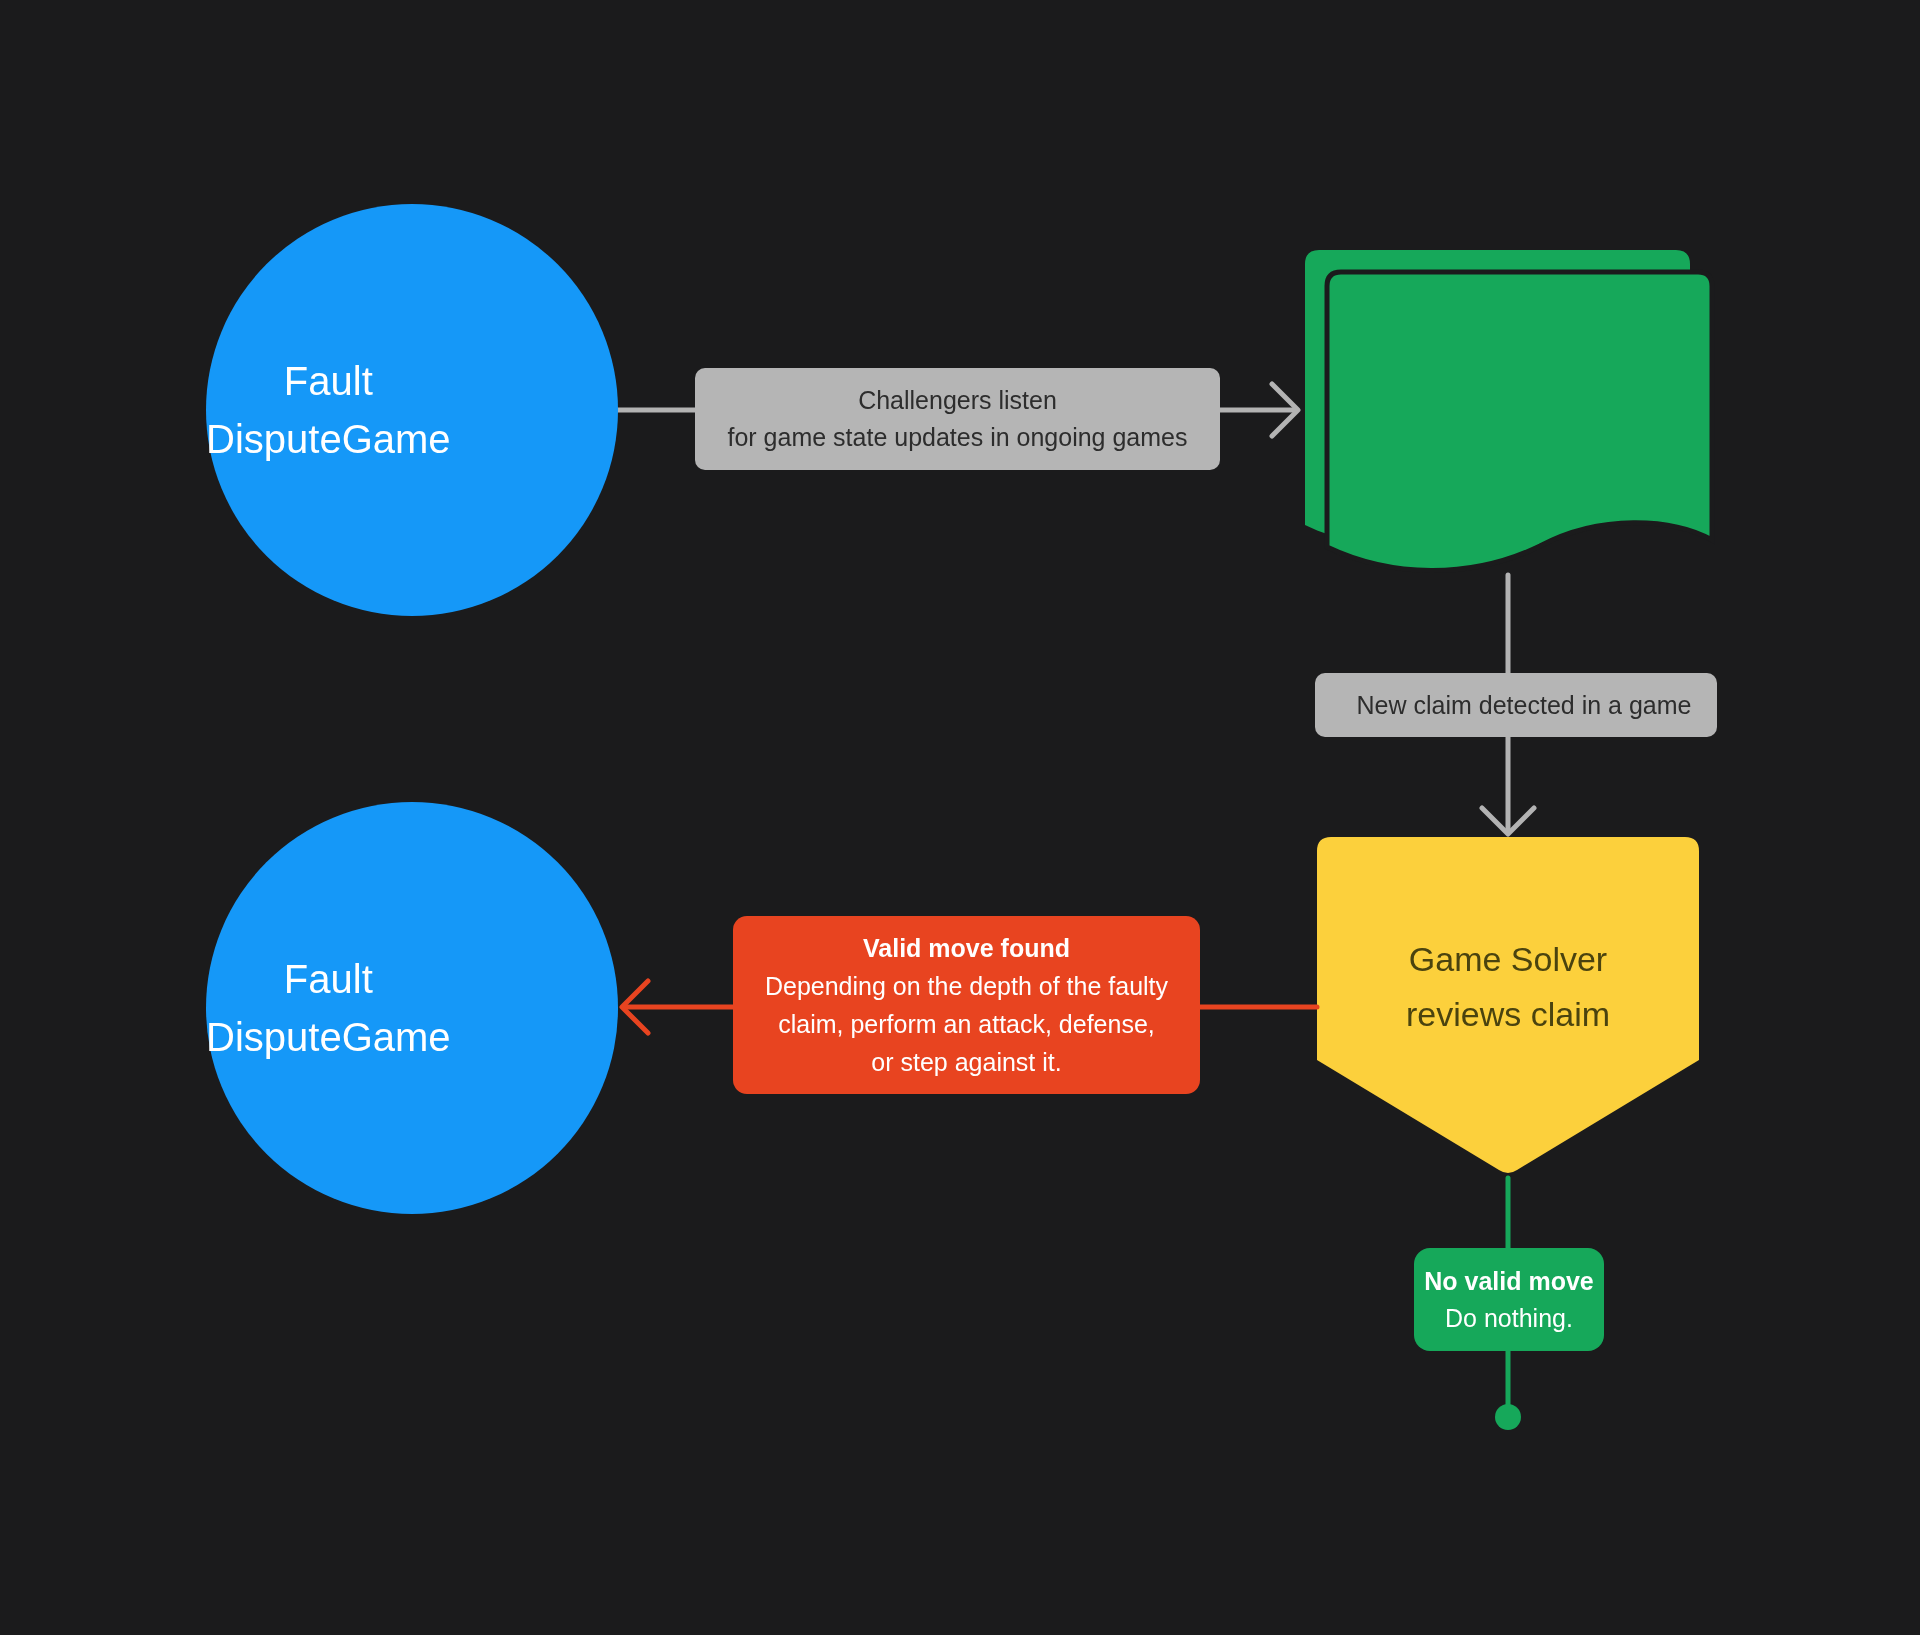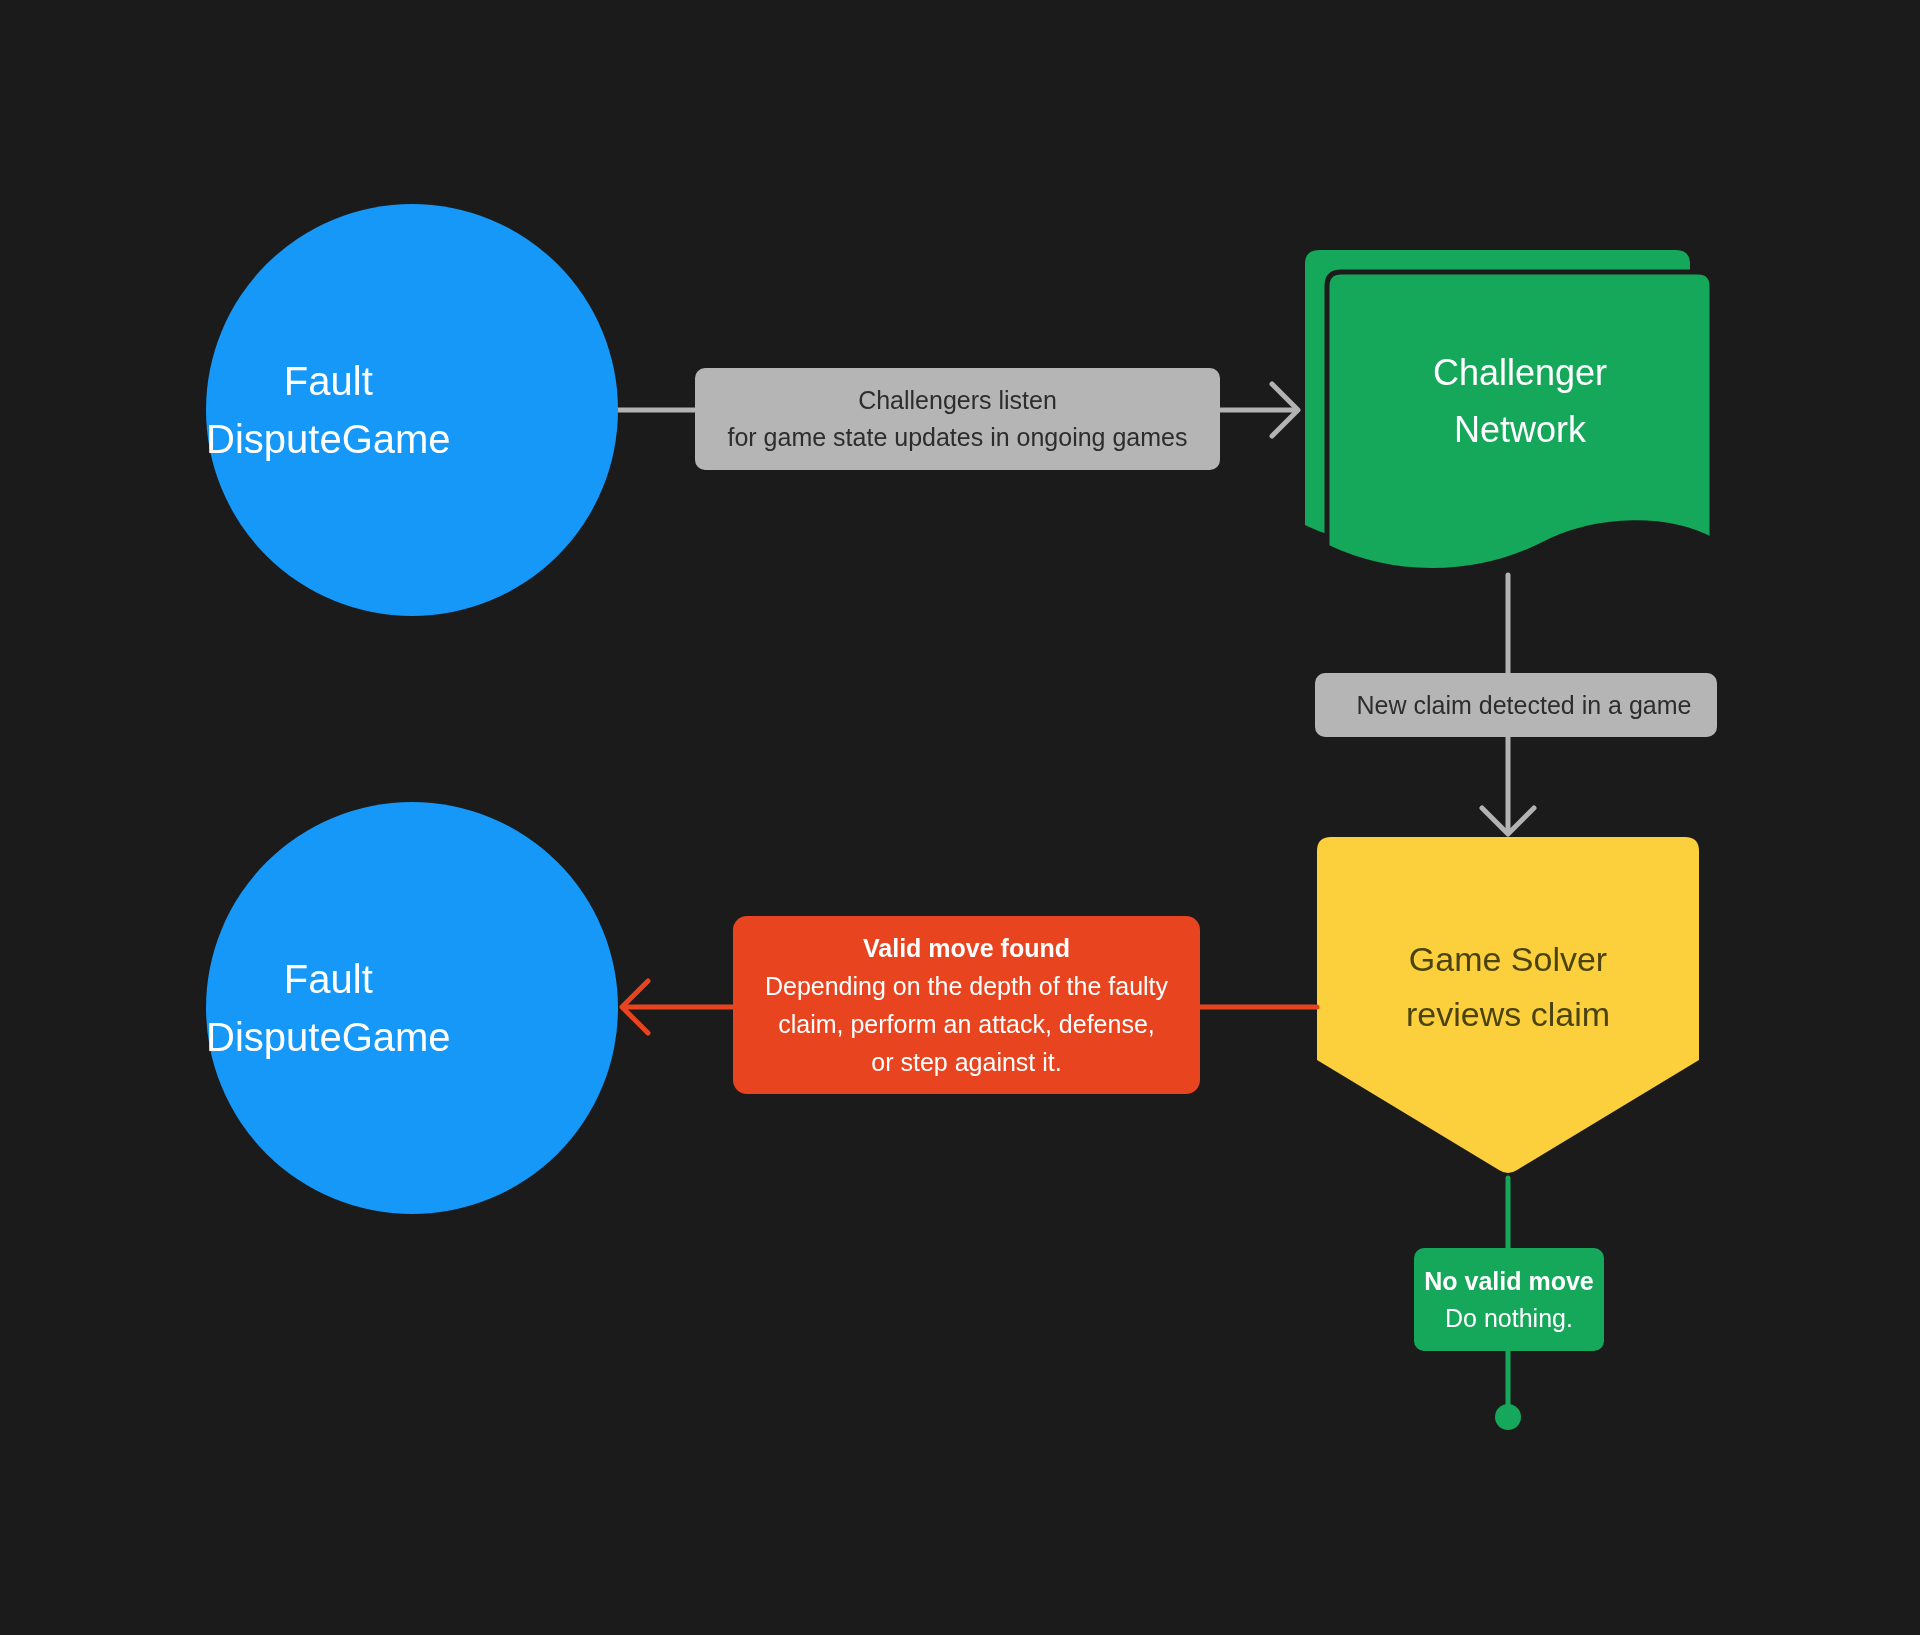--- a/index.html
+++ b/index.html
@@ -48,21 +48,21 @@
     position:absolute;z-index:4;left:733px;top:916px;width:467px;height:178px;
     background:var(--red);border-radius:14px;color:var(--white-text);
     display:flex;flex-direction:column;align-items:center;justify-content:center;
     text-align:center;font-size:25px;line-height:38px;
   }
   .red-box .ttl{font-weight:bold;}
   .red-box .body{white-space:pre-line;}
 
   .green-box{
     position:absolute;z-index:4;left:1414px;top:1248px;width:190px;height:103px;
-    background:var(--green);border-radius:10px;color:var(--white-text);
+    background:var(--green);border-radius:16px;color:var(--white-text);
     display:flex;flex-direction:column;align-items:center;justify-content:center;
     text-align:center;font-size:25px;line-height:37px;
   }
   .green-box .ttl{font-weight:bold;}
 
   .doc-shape{fill:var(--green);}
   .doc-front{stroke:var(--background);stroke-width:5px;}
   .pent-shape{fill:var(--yellow);}
   .conn-gray{stroke:var(--gray-arrow);stroke-width:5px;fill:none;stroke-linecap:round;stroke-linejoin:round;}
   .conn-red{stroke:var(--red);stroke-width:5px;fill:none;stroke-linecap:round;stroke-linejoin:round;}
@@ -100,24 +100,20 @@
   <div class="node-circle circle-top">
     <div class="lbl">Fault
 DisputeGame</div>
   </div>
 
   <div class="node-circle circle-bottom">
     <div class="lbl">Fault
 DisputeGame</div>
   </div>
 
-  <div class="shape-label doc-label">
-    <div class="lbl">Challenger
-Network</div>
-  </div>
 
   <div class="shape-label pent-label">
     <div class="lbl">Game Solver
 reviews claim</div>
   </div>
 
   <div class="gray-label listen">Challengers listen
 for game state updates in ongoing games</div>
 
   <div class="gray-label newclaim">New claim detected in a game</div>

